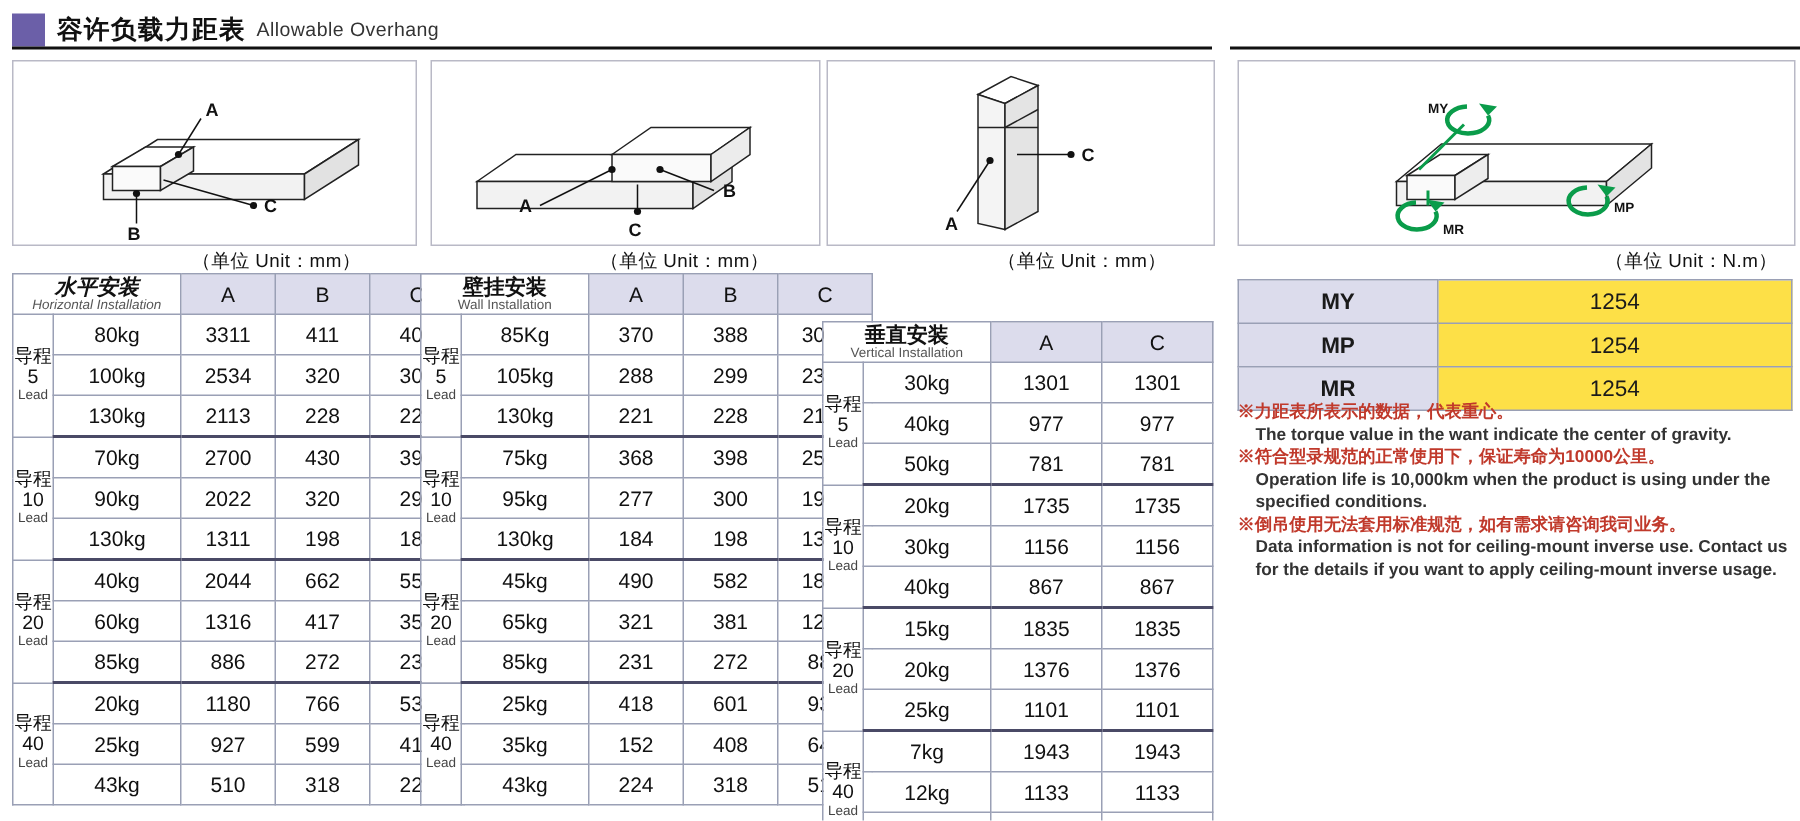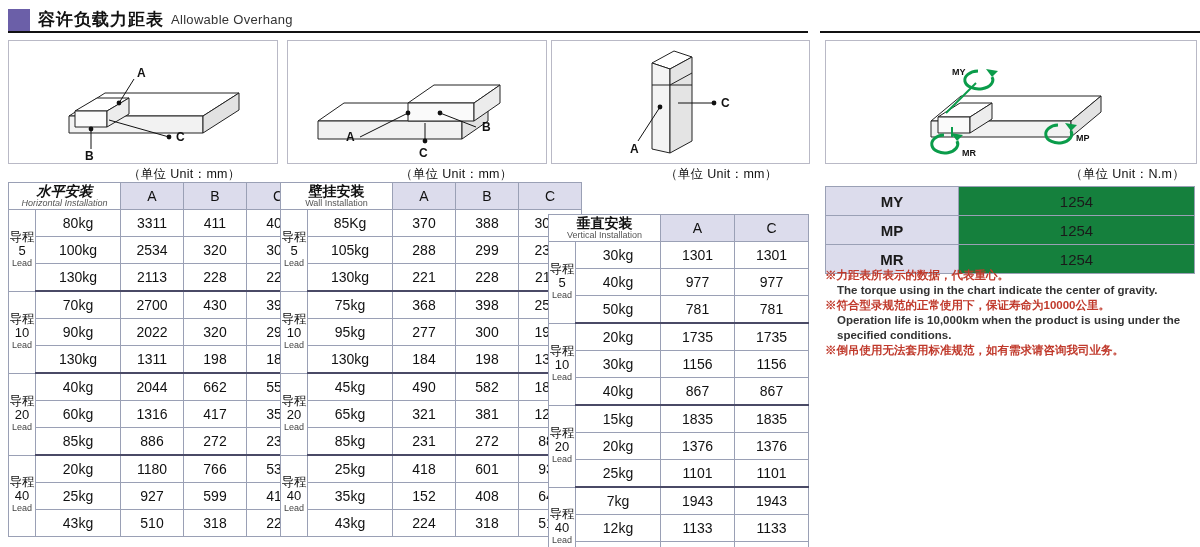--- a/index.html
+++ b/index.html
@@ -42,21 +42,21 @@
   .hdrcell .en{font-size:9px;color:#555;display:block;line-height:11px;}
   .lead-cell{background:#dcdcec;font-size:13px;line-height:13px;width:26px;}
   .lead-cell .lcn{font-size:12.5px;display:block;}
   .lead-cell .lnum{font-size:13px;display:block;}
   .lead-cell .len{font-size:9px;color:#444;display:block;}
   .wcell{width:62px;}
   .vcell{width:60px;}
   .thickbot td{border-bottom:2px solid #4a4a66;}
 
   
-  .mtbl td{border:1px solid #9aa0b5;height:26px;font-size:15px;text-align:center;background:#15803d;}
+  .mtbl td{border:1px solid #9aa0b5;height:26px;font-size:15px;text-align:center;background:#fde047;}
   .mtbl td.lbl{width:130px;font-weight:bold;background:#dcdcec;}
 
   
   .notes{position:absolute;font-size:11.5px;line-height:15px;width:372px;font-weight:bold;}
   .note-cn{color:#c0392b;}
   .note-en{color:#333;padding-left:12px;}
 
   
   .lbl{font-size:12px;font-weight:bold;fill:#111;font-family:"Liberation Sans",sans-serif;}
   .mlbl{font-size:9px;font-weight:bold;fill:#111;font-family:"Liberation Sans",sans-serif;}
@@ -479,19 +479,20 @@
     </tr>
     <tr>
       <td class="lbl">MR</td>
       <td>1254</td>
     </tr>
   </tbody>
     </table>
 
   <div class="notes" style="left:825px;top:268px;">
     <div class="note-cn">※力距表所表示的数据，代表重心。</div>
-    <div class="note-en">The torque using in the chart indicate the center of gravity.</div>
+    <div class="note-en">The torque value in the want indicate the center of gravity.</div>
     <div class="note-cn">※符合型录规范的正常使用下，保证寿命为10000公里。</div>
     <div class="note-en">Operation life is 10,000km when the product is using under the specified conditions.</div>
     <div class="note-cn">※倒吊使用无法套用标准规范，如有需求请咨询我司业务。</div>
+    <div class="note-en">Data information is not for ceiling-mount inverse use. Contact us for the details if you want to apply ceiling-mount inverse usage.</div>
   </div>
 
 </div>
 
 </body></html>

